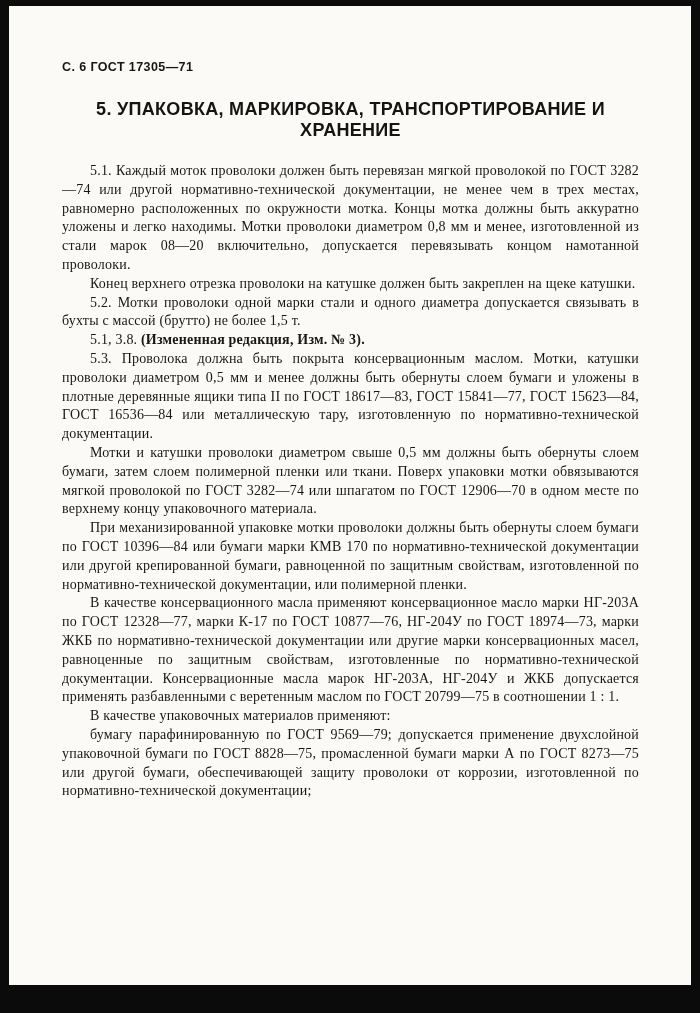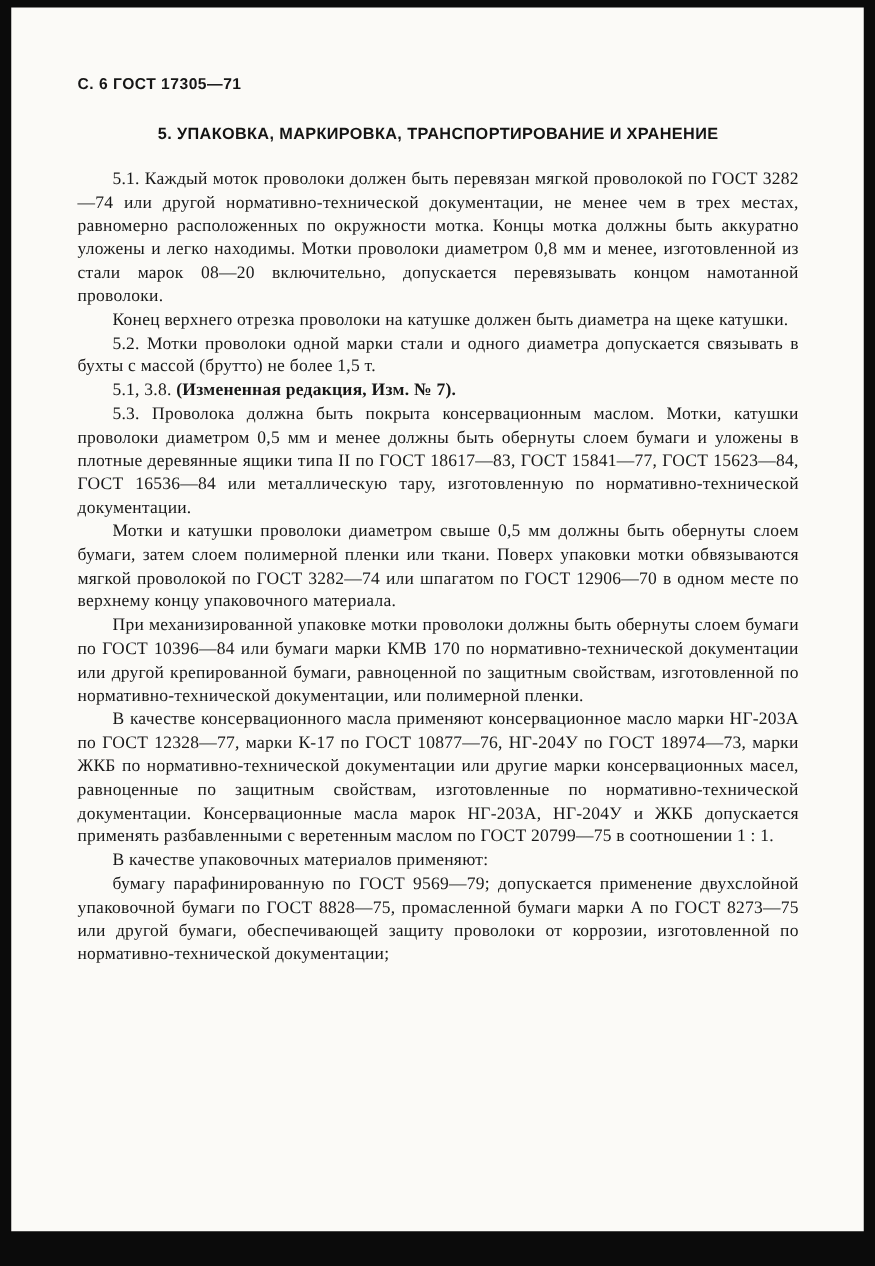--- a/index.html
+++ b/index.html
@@ -26,21 +26,21 @@
   .running-header {
     font-family: "Liberation Sans", sans-serif;
     font-weight: bold;
     font-size: 12.5px;
     letter-spacing: 0.4px;
     color: #161616;
   }
   .section-heading {
     font-family: "Liberation Sans", sans-serif;
     font-weight: bold;
-    font-size: 13px;
+    font-size: 18px;
     letter-spacing: 0.3px;
     text-align: center;
     margin-top: 25px;
     color: #141414;
   }
   .body-text {
     margin-top: 21px;
     font-size: 14px;
     line-height: 18.8px;
     letter-spacing: 0.2px;
@@ -60,25 +60,25 @@
   <div class="page">
 
     <div class="running-header">С. 6 ГОСТ 17305—71</div>
 
     <h1 class="section-heading">5. УПАКОВКА, МАРКИРОВКА, ТРАНСПОРТИРОВАНИЕ И ХРАНЕНИЕ</h1>
 
     <div class="body-text">
 
       <p>5.1. Каждый моток проволоки должен быть перевязан мягкой проволокой по ГОСТ 3282—74 или другой нормативно-технической документации, не менее чем в трех местах, равномерно расположенных по окружности мотка. Концы мотка должны быть аккуратно уложены и легко находимы. Мотки проволоки диаметром 0,8 мм и менее, изготовленной из стали марок 08—20 включительно, допускается перевязывать концом намотанной проволоки.</p>
 
-      <p>Конец верхнего отрезка проволоки на катушке должен быть диаметра на щеке катушки.</p>
+      <p>Конец верхнего отрезка проволоки на катушке должен быть закреплен на щеке катушки.</p>
 
       <p>5.2. Мотки проволоки одной марки стали и одного диаметра допускается связывать в бухты с массой (брутто) не более 1,5 т.</p>
 
-      <p class="amendment"><span>5.1, 3.8. </span><b>(Измененная редакция, Изм. № 7).</b></p>
+      <p class="amendment"><span>5.1, 3.8. </span><b>(Измененная редакция, Изм. № 3).</b></p>
 
       <p>5.3. Проволока должна быть покрыта консервационным маслом. Мотки, катушки проволоки диаметром 0,5 мм и менее должны быть обернуты слоем бумаги и уложены в плотные деревянные ящики типа II по ГОСТ 18617—83, ГОСТ 15841—77, ГОСТ 15623—84, ГОСТ 16536—84 или металлическую тару, изготовленную по нормативно-технической документации.</p>
 
       <p>Мотки и катушки проволоки диаметром свыше 0,5 мм должны быть обернуты слоем бумаги, затем слоем полимерной пленки или ткани. Поверх упаковки мотки обвязываются мягкой проволокой по ГОСТ 3282—74 или шпагатом по ГОСТ 12906—70 в одном месте по верхнему концу упаковочного материала.</p>
 
       <p>При механизированной упаковке мотки проволоки должны быть обернуты слоем бумаги по ГОСТ 10396—84 или бумаги марки КМВ 170 по нормативно-технической документации или другой крепированной бумаги, равноценной по защитным свойствам, изготовленной по нормативно-технической документации, или полимерной пленки.</p>
 
       <p>В качестве консервационного масла применяют консервационное масло марки НГ-203А по ГОСТ 12328—77, марки К-17 по ГОСТ 10877—76, НГ-204У по ГОСТ 18974—73, марки ЖКБ по нормативно-технической документации или другие марки консервационных масел, равноценные по защитным свойствам, изготовленные по нормативно-технической документации. Консервационные масла марок НГ-203А, НГ-204У и ЖКБ допускается применять разбавленными с веретенным маслом по ГОСТ 20799—75 в соотношении 1 : 1.</p>
 
       <p>В качестве упаковочных материалов применяют:</p>

